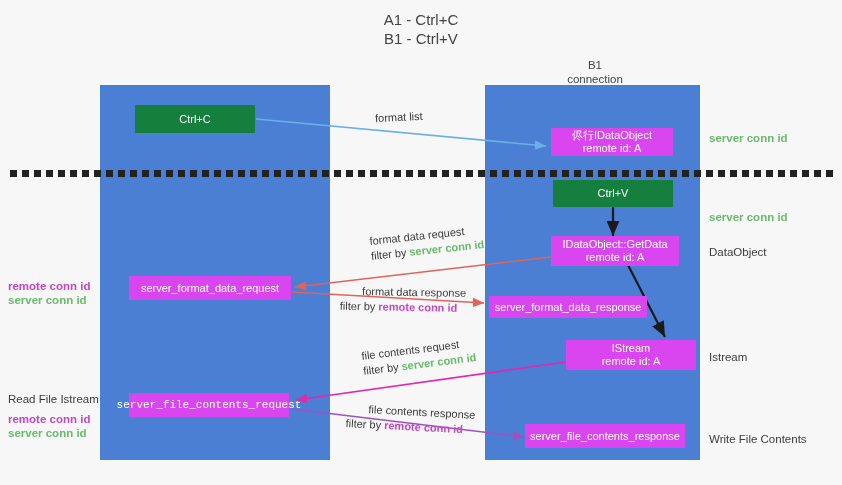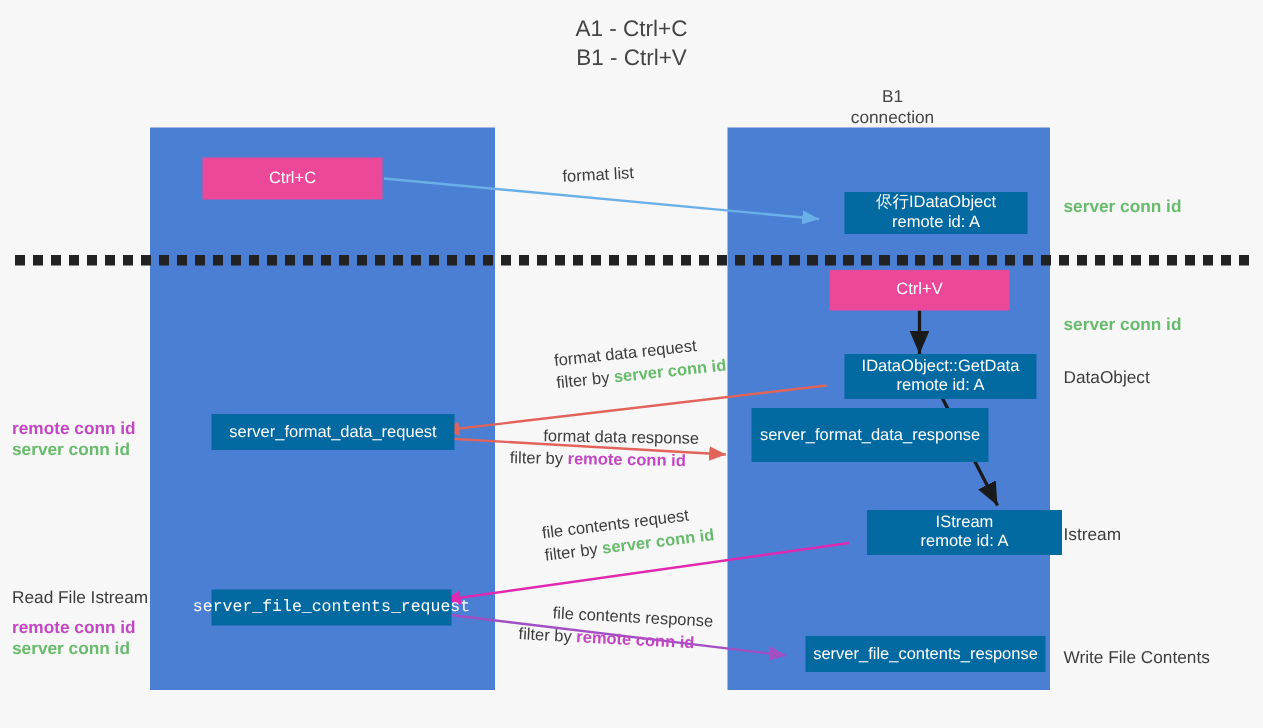--- a/index.html
+++ b/index.html
@@ -34,22 +34,22 @@
   
   .box{
     box-sizing:border-box;
     display:flex;align-items:center;justify-content:center;
     text-align:center;
     color:#ffffff;
     font-size:11px;line-height:13px;
     padding:2px 4px;
     white-space:pre-line;
   }
-  .box.green{background:#ec4899;text-align:center;}
-  .box.orange{background:#0369a1;margin-left:12px;}
+  .box.green{background:#15803d;text-align:center;}
+  .box.orange{background:#d946ef;}
 
   
   .sidelabel{font-size:11.5px;line-height:14px;color:#3c3c3c;}
   .green-txt{color:#68bb6c;font-weight:bold;}
   .magenta-txt{color:#c247c2;font-weight:bold;}
 
   
   .edgelabel{
     font-size:11px;line-height:15px;color:#3c3c3c;
     white-space:nowrap;
@@ -124,21 +124,21 @@
   <div class="abs box green" style="left:553px;top:180px;width:120px;height:27px;">Ctrl+V</div>
 
   <div class="abs box orange" style="left:551px;top:236px;width:128px;height:30px;">IDataObject::GetData
 remote id: A</div>
 
   <div class="abs box orange" style="left:566px;top:340px;width:130px;height:30px;">IStream
 remote id: A</div>
 
   <div class="abs box orange" style="left:129px;top:276px;width:162px;height:24px;">server_format_data_request</div>
 
-  <div class="abs box orange" style="left:489px;top:272px;width:158px;height:36px;">server_format_data_response</div>
+  <div class="abs box orange" style="left:489px;top:296px;width:158px;height:22px;">server_format_data_response</div>
 
   <div class="abs box orange" style="left:129px;top:393px;width:160px;height:24px;font-family:Liberation Mono, monospace;">server_file_contents_request</div>
 
   <div class="abs box orange" style="left:525px;top:424px;width:160px;height:24px;">server_file_contents_response</div>
 
   <div class="abs sidelabel green-txt" style="left:709px;top:131px;">server conn id</div>
   <div class="abs sidelabel green-txt" style="left:709px;top:210px;">server conn id</div>
   <div class="abs sidelabel" style="left:709px;top:245px;">DataObject</div>
   <div class="abs sidelabel" style="left:709px;top:350px;">Istream</div>
   <div class="abs sidelabel" style="left:709px;top:432px;">Write File Contents</div>

